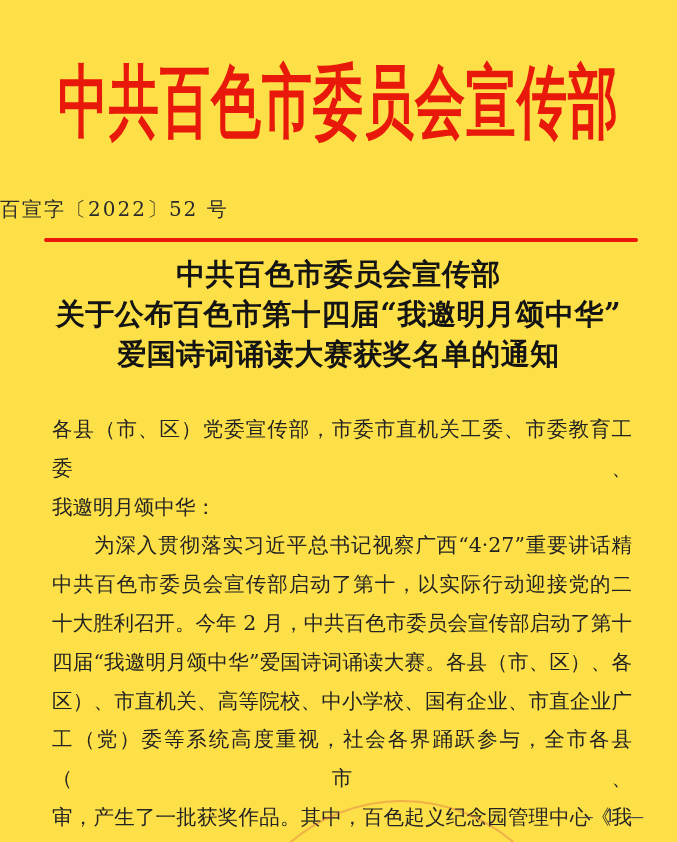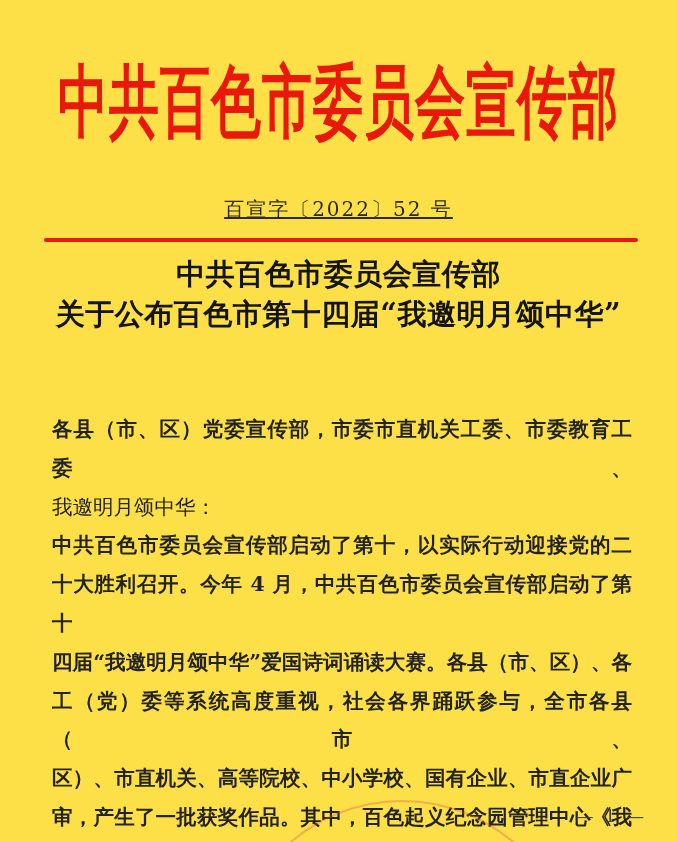--- a/index.html
+++ b/index.html
@@ -29,25 +29,23 @@
     transform: scaleY(1.58);
     transform-origin: top center;
     white-space: nowrap;
   }
   
   .doc-number {
     position: absolute;
     top: 196px;
     left: 0;
     right: 0;
-    text-align: center;
     font-size: 20px;
     color: #2a2a2a;
     letter-spacing: 2px;
-    text-decoration: underline;
   }
   
   .red-rule {
     position: absolute;
     top: 238px;
     left: 44px;
     width: 594px;
     height: 4px;
     background: #e8190a;
     border-radius: 2px;
@@ -78,21 +76,20 @@
     color: #232323;
   }
   .doc-body .line {
     line-height: 38.8px;
     white-space: nowrap;
   }
   .doc-body .line.fill {
     white-space: normal;
     text-align: justify;
     text-align-last: justify;
-    font-weight: bold;
   }
   .doc-body .line.indent {
     text-indent: 42px;
   }
   
   .seal-arc {
     position: absolute;
     left: 230px;
     top: 800px;
     width: 340px;
@@ -119,30 +116,32 @@
 
   <div class="letterhead">中共百色市委员会宣传部</div>
 
   <div class="doc-number">百宣字〔2022〕52 号</div>
 
   <div class="red-rule"></div>
 
   <div class="doc-title">
     <div class="t-line">中共百色市委员会宣传部</div>
     <div class="t-line">关于公布百色市第十四届“我邀明月颂中华”</div>
+    <div class="t-line">爱国诗词诵读大赛获奖名单的通知</div>
   </div>
 
   <div class="doc-body">
     <div class="line fill">各县（市、区）党委宣传部，市委市直机关工委、市委教育工委、</div>
     <div class="line">我邀明月颂中华：</div>
+    <div class="line fill indent">为深入贯彻落实习近平总书记视察广西“4·27”重要讲话精</div>
     <div class="line fill">中共百色市委员会宣传部启动了第十，以实际行动迎接党的二</div>
-    <div class="line fill">十大胜利召开。今年 4 月，中共百色市委员会宣传部启动了第十</div>
+    <div class="line fill">十大胜利召开。今年 2 月，中共百色市委员会宣传部启动了第十</div>
     <div class="line fill">四届“我邀明月颂中华”爱国诗词诵读大赛。各县（市、区）、各</div>
+    <div class="line fill">区）、市直机关、高等院校、中小学校、国有企业、市直企业广</div>
     <div class="line fill">工（党）委等系统高度重视，社会各界踊跃参与，全市各县（市、</div>
-    <div class="line fill">区）、市直机关、高等院校、中小学校、国有企业、市直企业广</div>
     <div class="line fill">审，产生了一批获奖作品。其中，百色起义纪念园管理中心《我</div>
   </div>
 
   <div class="seal-arc"></div>
 
   <div class="page-number">— 1 —</div>
 
 </div>
 
 </body></html>

